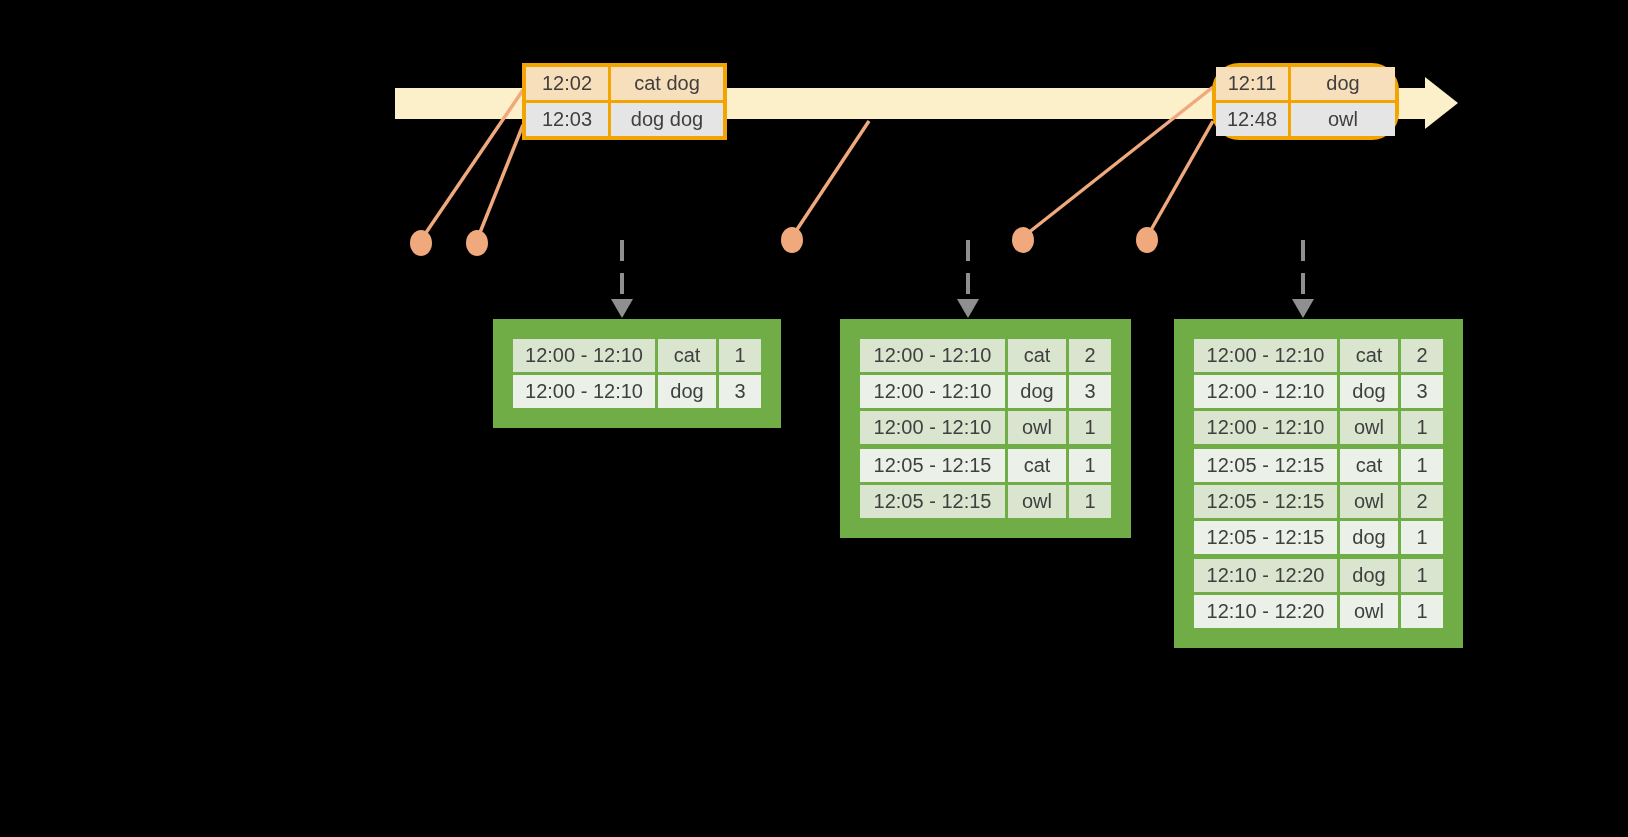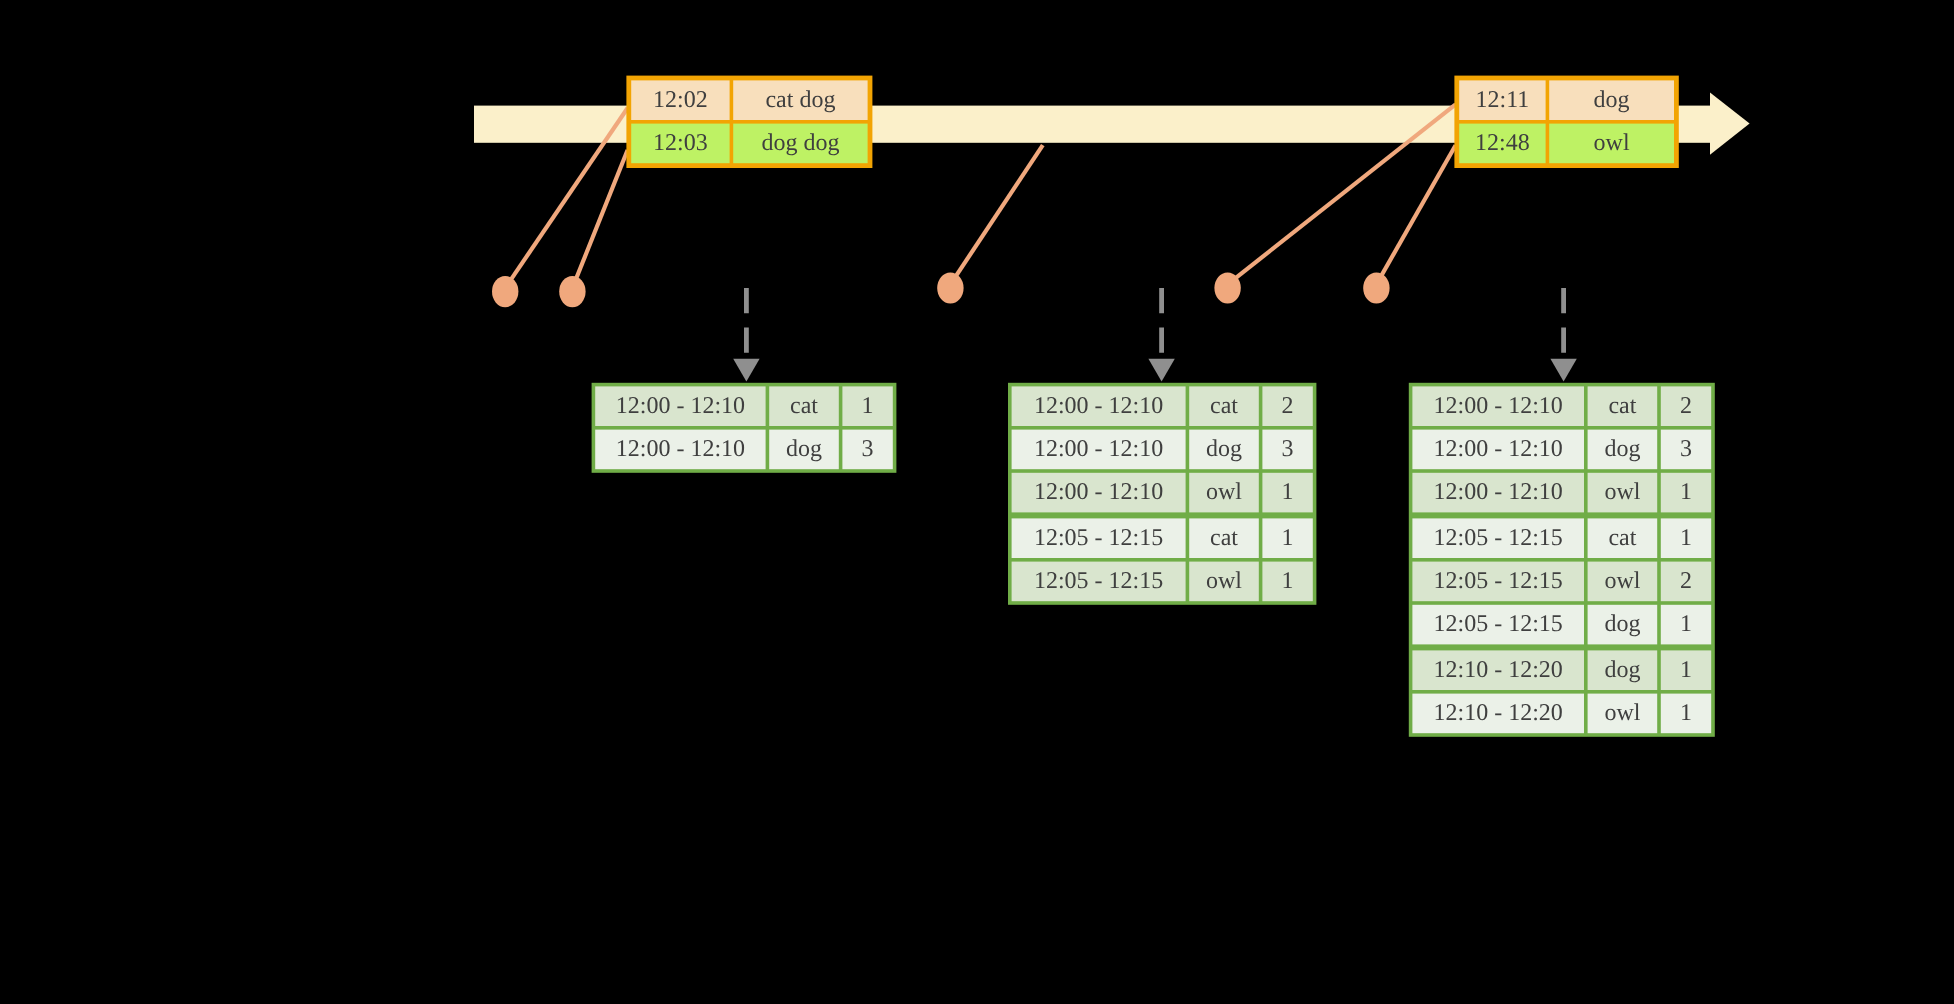--- a/index.html
+++ b/index.html
@@ -1,34 +1,34 @@
 <!DOCTYPE html>
 <html><head>
 <meta charset="utf-8">
 <style>
   html,body{margin:0;padding:0;background:#000;}
   #canvas{
     position:relative;width:1628px;height:837px;background:#000;overflow:hidden;
-    font-family:Liberation Serif, serif;color:#3f3f3f;
+    font-family:Liberation Sans, sans-serif;color:#3f3f3f;
   }
   
   .stream-band{position:absolute;left:395px;top:88px;width:1030px;height:31px;background:#fbf0ca;}
   .stream-head{position:absolute;left:1425px;top:77px;width:0;height:0;
     border-top:26px solid transparent;border-bottom:26px solid transparent;border-left:33px solid #fbf0ca;}
   
   .etable{position:absolute;background:#f2a403;padding:4px;display:grid;gap:3px;z-index:3;}
   .etable .cell{display:flex;align-items:center;justify-content:center;font-size:20px;height:33px;}
   #et1{left:522px;top:63px;grid-template-columns:82px 112px;}
   #et2{left:868px;top:83px;grid-template-columns:82px 112px;}
-  #et3{left:1212px;top:63px;grid-template-columns:72px 104px;}
+  #et3{left:1212px;top:63px;grid-template-columns:72px 104px;border-radius:27px;}
   .peach-d{background:#f8dfbc;}
-  .peach-l{background:#bef264;}
+  .peach-l{background:#e5e5e5;}
   .peach-m{background:#fae3c5;}
   
-  .gtable{position:absolute;background:#70ad47;padding:3px;display:flex;flex-direction:column;gap:3px;z-index:3;}
+  .gtable{position:absolute;background:#70ad47;padding:20px;display:flex;flex-direction:column;gap:3px;z-index:3;}
   .grow{display:grid;gap:3px;}
   .grow .cell{display:flex;align-items:center;justify-content:center;font-size:20px;height:33px;}
   .grow.group-start{margin-top:2px;}
   #gt1{left:493px;top:319px;} #gt1 .grow{grid-template-columns:142px 58px 42px;}
   #gt2{left:840px;top:319px;} #gt2 .grow{grid-template-columns:145px 58px 42px;}
   #gt3{left:1174px;top:319px;} #gt3 .grow{grid-template-columns:143px 58px 42px;}
   .green-d{background:#d9e5ce;}
   .green-l{background:#ebf1e8;}
   
   #overlay{position:absolute;left:0;top:0;z-index:2;}

